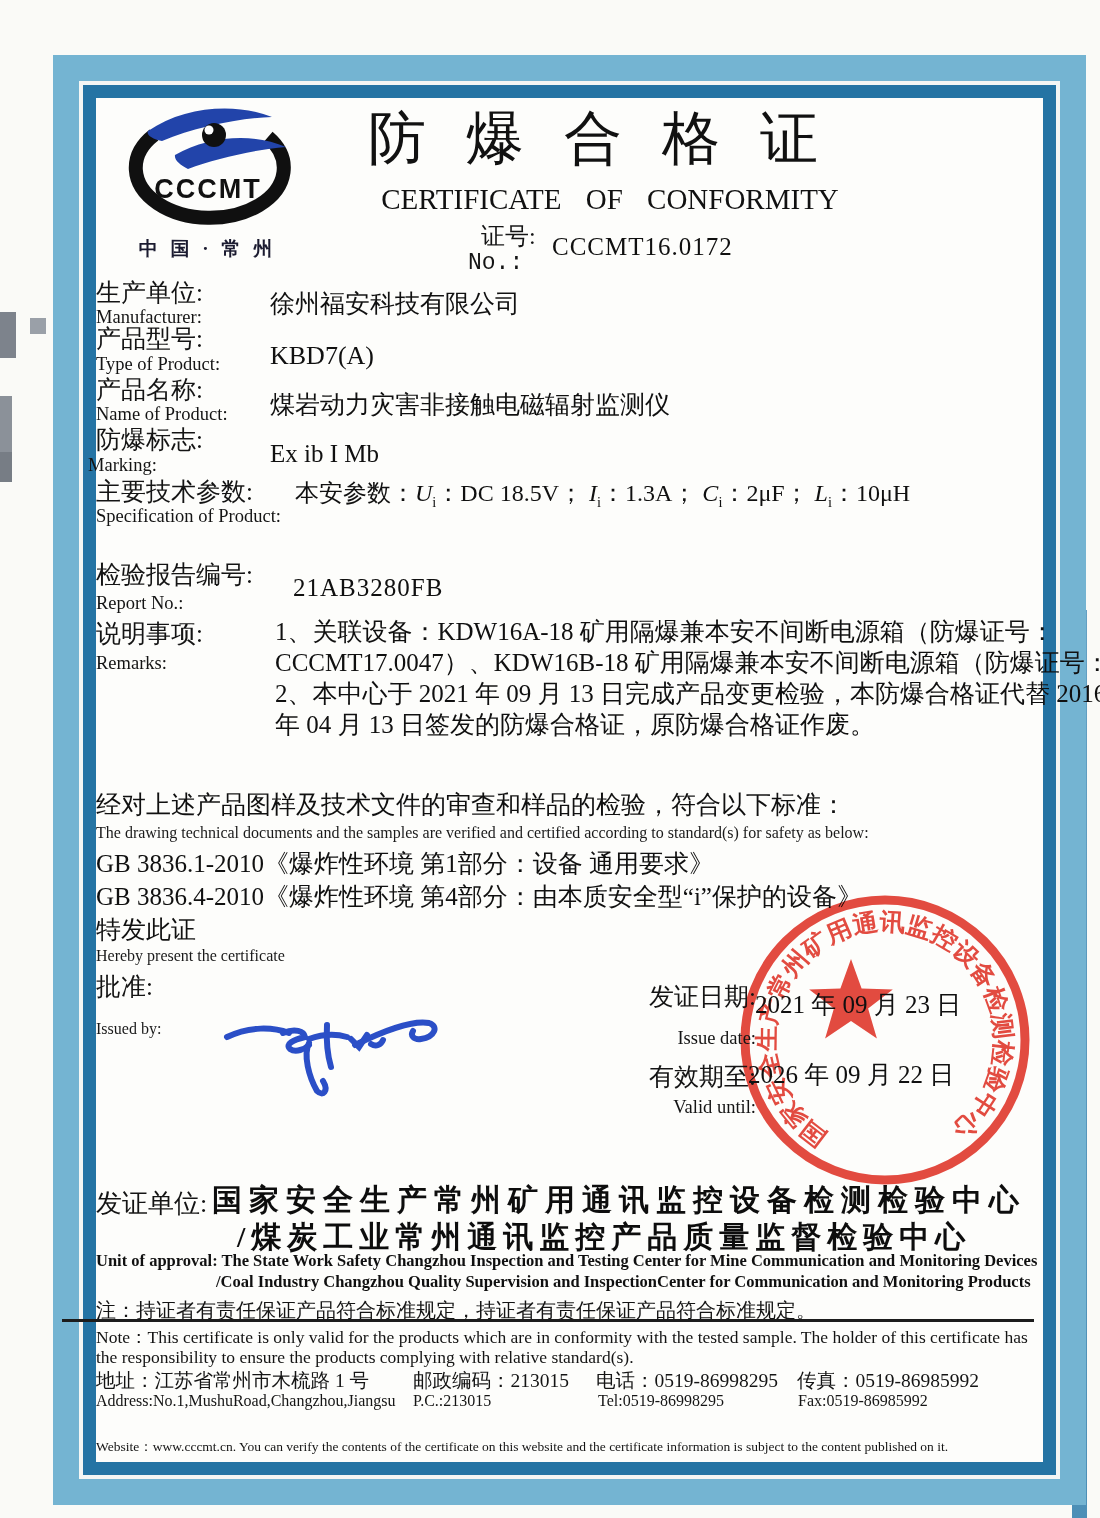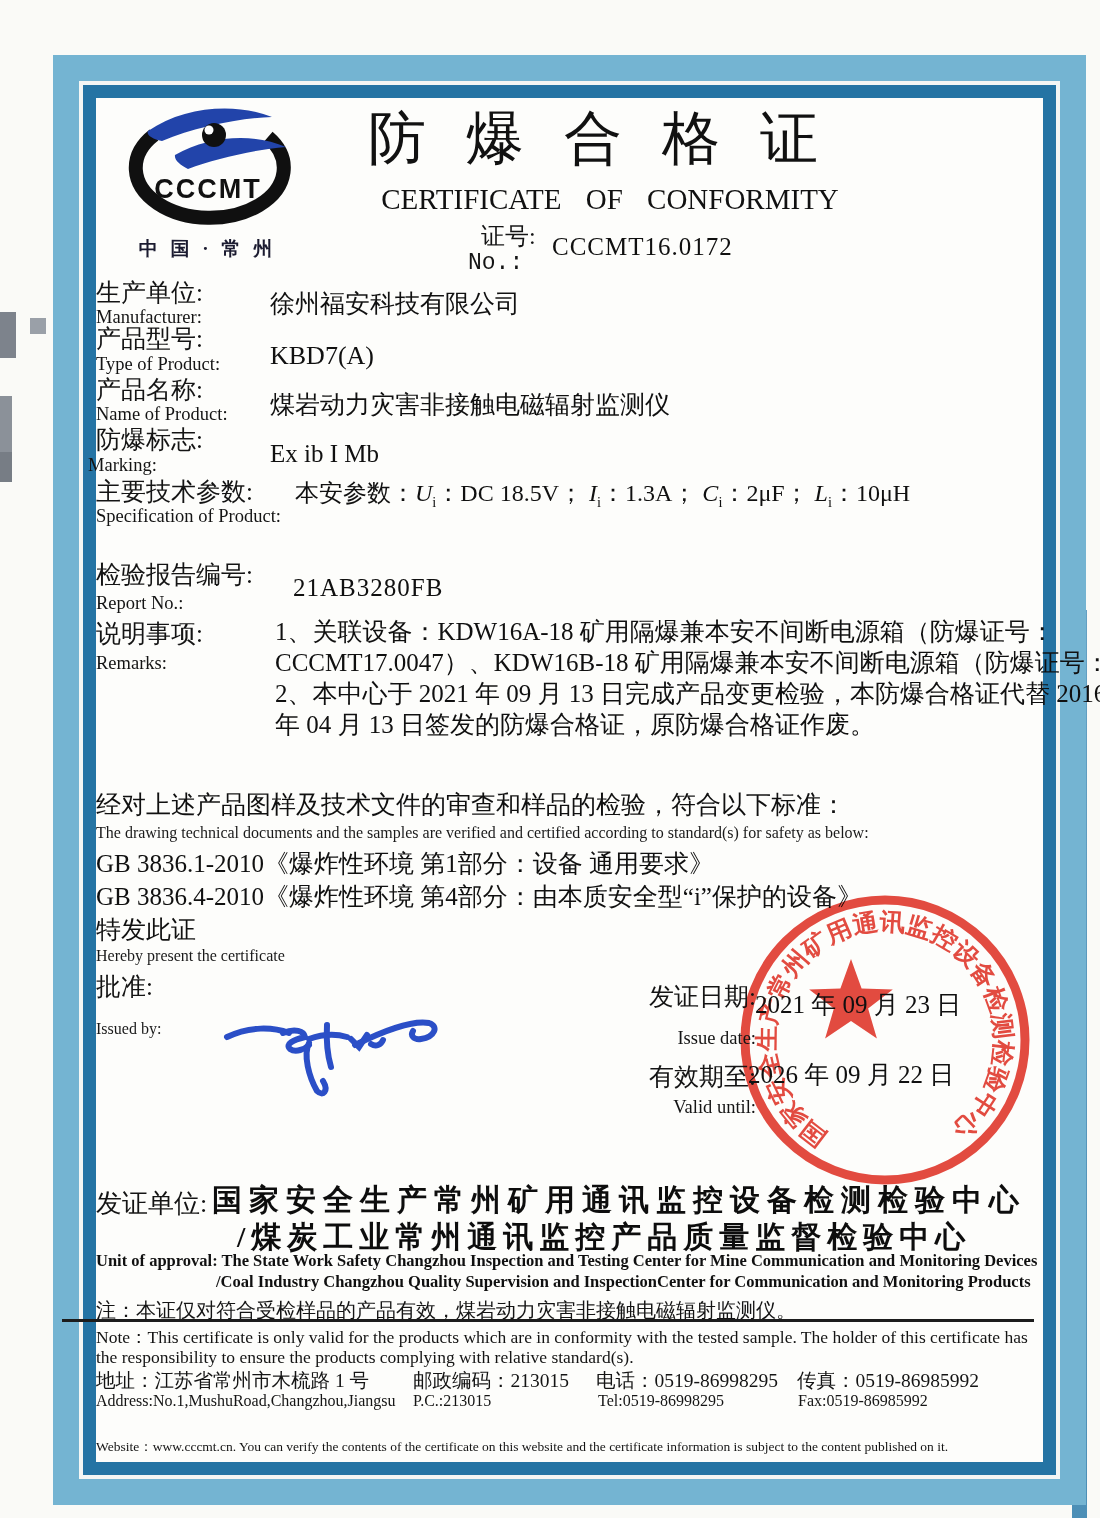--- a/index.html
+++ b/index.html
@@ -137,21 +137,21 @@
   <div class="abs lbl-cn date-col" style="left:560px;top:1060px;">有效期至:</div>
   <div class="abs lbl-en date-col" style="left:560px;top:1097px;">Valid until:</div>
   <div class="abs val" style="left:748px;top:1058px;">2026 年 09 月 22 日</div>
 
   <div class="abs lbl-cn" style="left:96px;top:1186px;font-size:26px;">发证单位:</div>
   <div class="abs issuer-line" style="left:212px;top:1180px;">国家安全生产常州矿用通讯监控设备检测检验中心</div>
   <div class="abs issuer-line" style="left:237px;top:1217px;letter-spacing:6px;">/煤炭工业常州通讯监控产品质量监督检验中心</div>
   <div class="abs issuer-en" style="left:96px;top:1251px;">Unit of approval: The State Work Safety Changzhou Inspection and Testing Center for Mine Communication and Monitoring Devices</div>
   <div class="abs issuer-en" style="left:200px;top:1272px;margin-left:16px;">/Coal Industry Changzhou Quality Supervision and InspectionCenter for Communication and Monitoring Products</div>
 
-  <div class="abs note-cn" style="left:96px;top:1297px;">注：本证仅对符合受检样品的产品有效，煤岩动力灾害非接触电磁辐射监测仪。</div>
+  <div class="abs note-cn" style="left:96px;top:1297px;">注：持证者有责任保证产品符合标准规定，持证者有责任保证产品符合标准规定。</div>
   <div class="rule" style="left:62px;top:1319px;width:972px;"></div>
   <div class="abs note-en" style="left:96px;top:1325px;">Note：This certificate is only valid for the products which are in conformity with the tested sample. The holder of this certificate has</div>
   <div class="abs note-en" style="left:96px;top:1347px;">the responsibility to ensure the products complying with relative standard(s).</div>
 
   <div class="abs contact-cn" style="left:96px;top:1367px;">地址：江苏省常州市木梳路 1 号</div>
   <div class="abs contact-cn" style="left:413px;top:1367px;">邮政编码：213015</div>
   <div class="abs contact-cn" style="left:596px;top:1367px;">电话：0519-86998295</div>
   <div class="abs contact-cn" style="left:797px;top:1367px;">传真：0519-86985992</div>
   <div class="abs contact-en" style="left:96px;top:1392px;">Address:No.1,MushuRoad,Changzhou,Jiangsu</div>
   <div class="abs contact-en" style="left:413px;top:1392px;">P.C.:213015</div>

